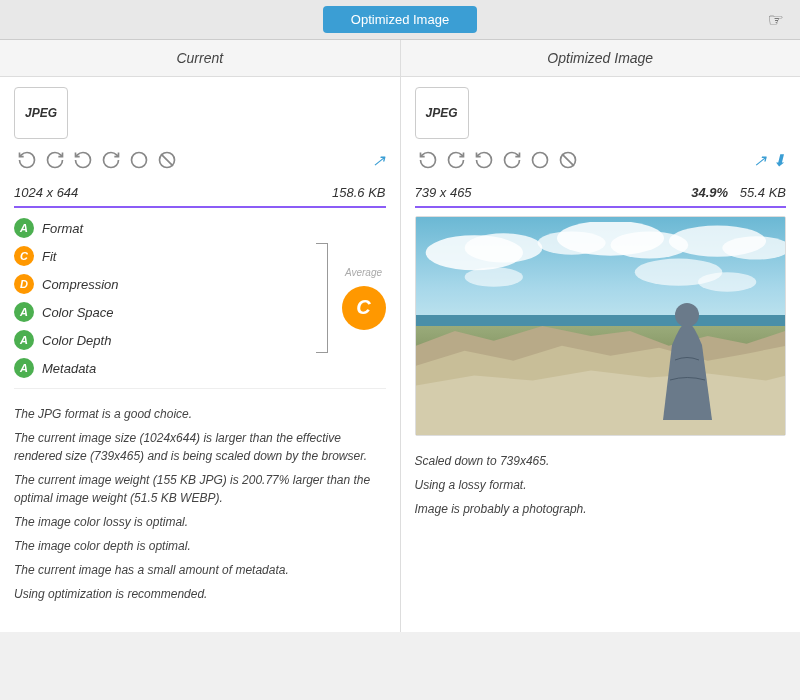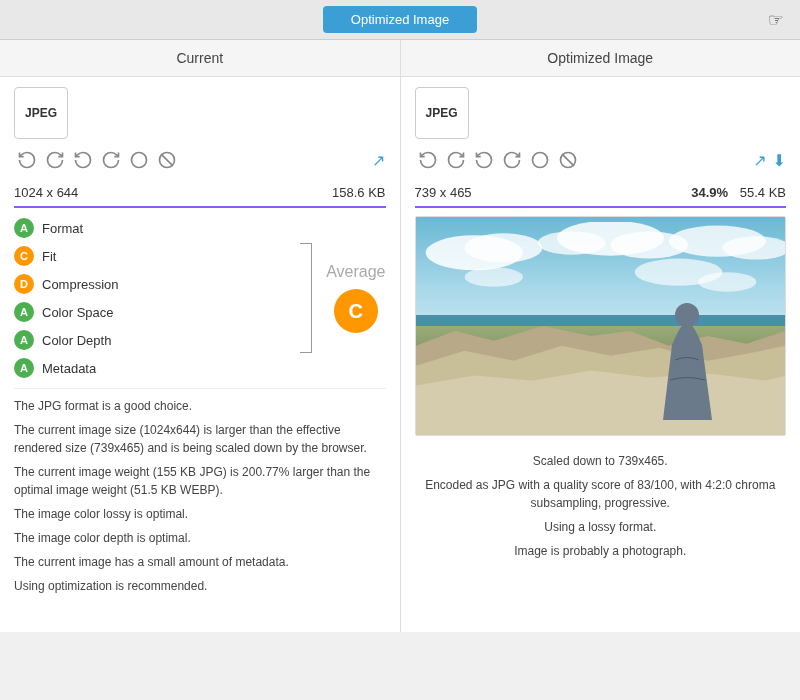--- a/index.html
+++ b/index.html
@@ -41,20 +41,21 @@
       right: 16px;
       top: 50%;
       transform: translateY(-50%);
       font-size: 18px;
       color: #555;
     }
     .panels {
       display: flex;
       flex: 1;
       overflow: hidden;
+      font-style: italic;
     }
     .panel {
       flex: 1;
       display: flex;
       flex-direction: column;
       border-right: 1px solid #ddd;
       overflow-y: auto;
     }
     .panel:last-child { border-right: none; }
     .panel-header {
@@ -156,21 +157,21 @@
     }
     .bracket {
       width: 12px;
       border-top: 1px solid #999;
       border-right: 1px solid #999;
       border-bottom: 1px solid #999;
       height: 110px;
       margin-right: 8px;
     }
     .average-label {
-      font-size: 16px;
+      font-size: 10px;
       color: #aaa;
       writing-mode: horizontal-tb;
       white-space: nowrap;
     }
     .grade-circle {
       width: 44px;
       height: 44px;
       border-radius: 50%;
       background: #ff9800;
       display: flex;
@@ -181,21 +182,21 @@
       color: #fff;
       flex-shrink: 0;
     }
     .bracket-group {
       display: flex;
       align-items: center;
     }
     .description-section {
       margin-top: 6px;
       border-top: 1px solid #eee;
-      padding-top: 8px;
+      padding-top: 16px;
     }
     .desc-item {
       font-size: 12px;
       color: #444;
       line-height: 1.5;
       margin-bottom: 6px;
     }
     .optimized-image-preview {
       margin: 8px 0;
       border: 1px solid #ddd;
@@ -220,21 +221,20 @@
     .sea-area {
       position: absolute;
       top: 45%;
       left: 0; right: 0;
       height: 12%;
       background: #4a8fa8;
     }
     .opt-desc-section {
       margin-top: 6px;
       padding-top: 8px;
-      text-align: center;
     }
   </style>
 </head>
 <body>
 
 <div class="container">
 
   <div class="top-bar">
     <button class="tab-button">Optimized Image</button>
     <span class="cursor-icon">☞</span>
@@ -438,21 +438,20 @@
 
             <path d="M15,70 Q27,65 39,70" stroke="#4a5a6a" stroke-width="1" fill="none"></path>
             <path d="M10,90 Q27,85 45,90" stroke="#4a5a6a" stroke-width="1" fill="none"></path>
           </svg>
         </div>
 
         
         <div class="opt-desc-section">
 
         <p class="desc-item">Scaled down to 739x465.</p>
-            <p class="desc-item">Encoded as JPG with a quality score of 83/100, with 4:2:0 chroma subsampling, progressive.</p>
             <p class="desc-item">Using a lossy format.</p>
             <p class="desc-item">Image is probably a photograph.</p>
           </div>
 
       </div>
     </div>
 
   </div>
 </div>
 

